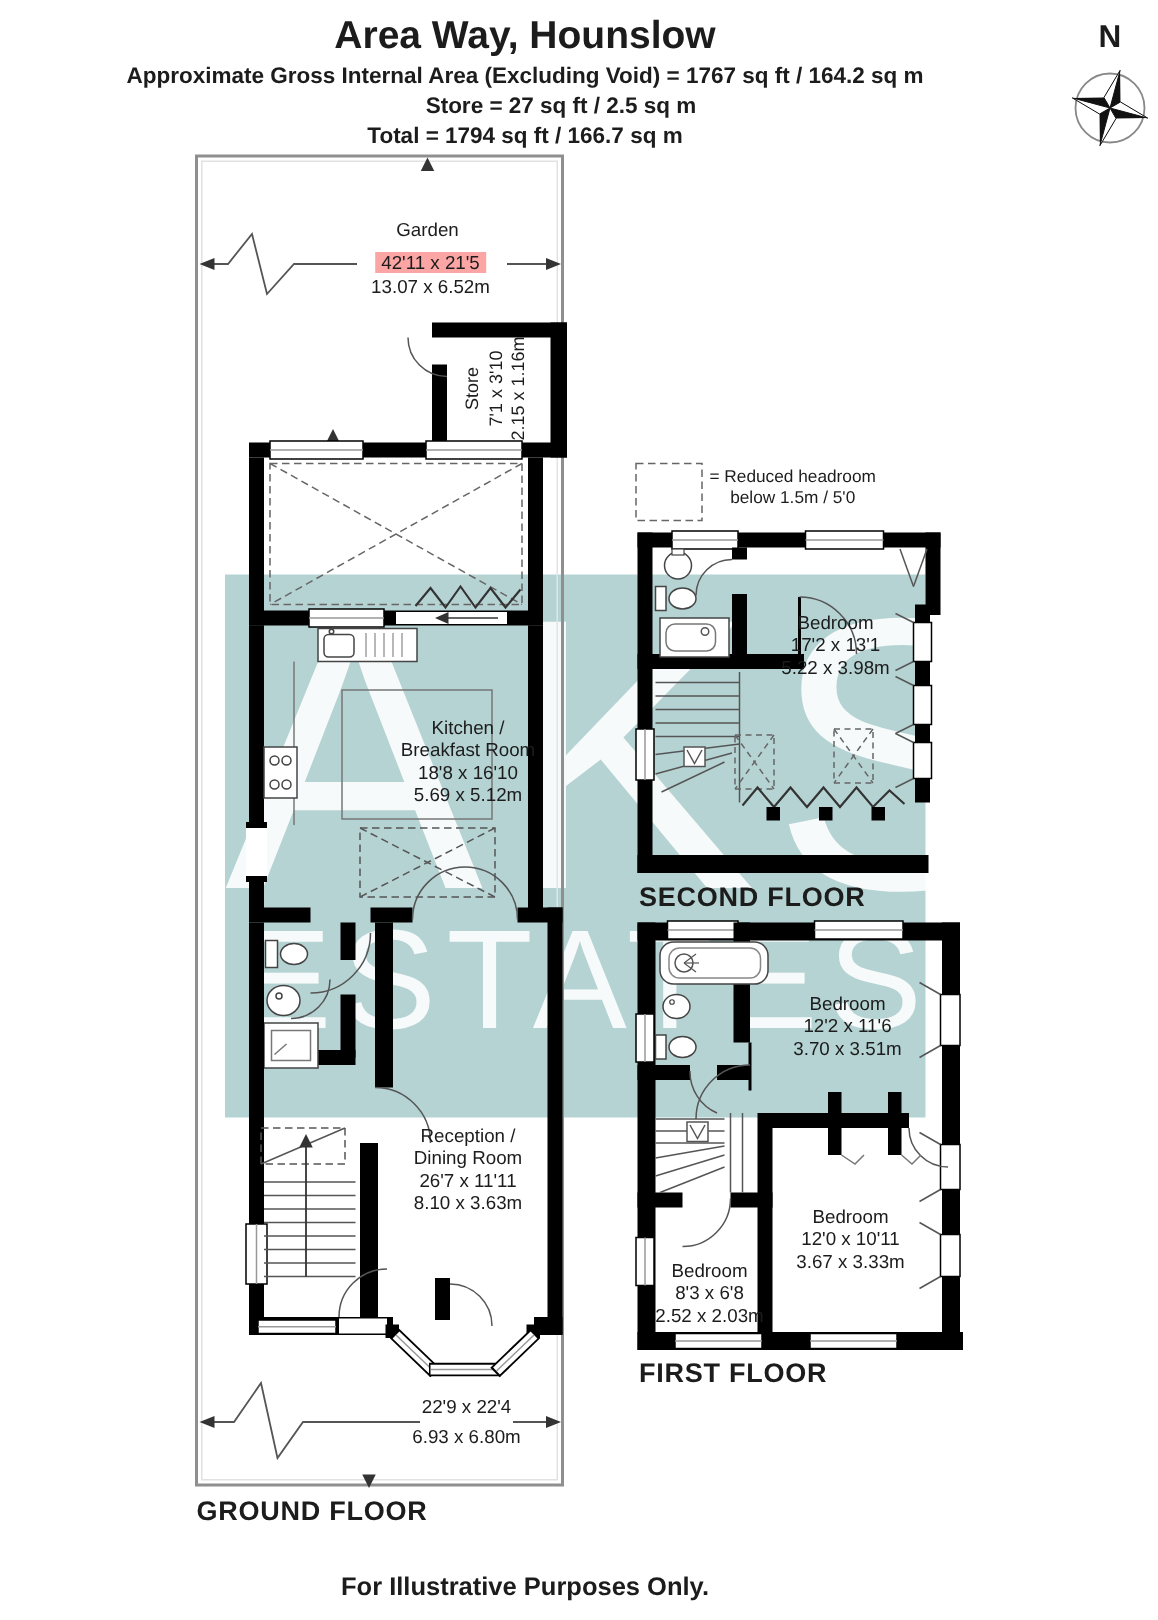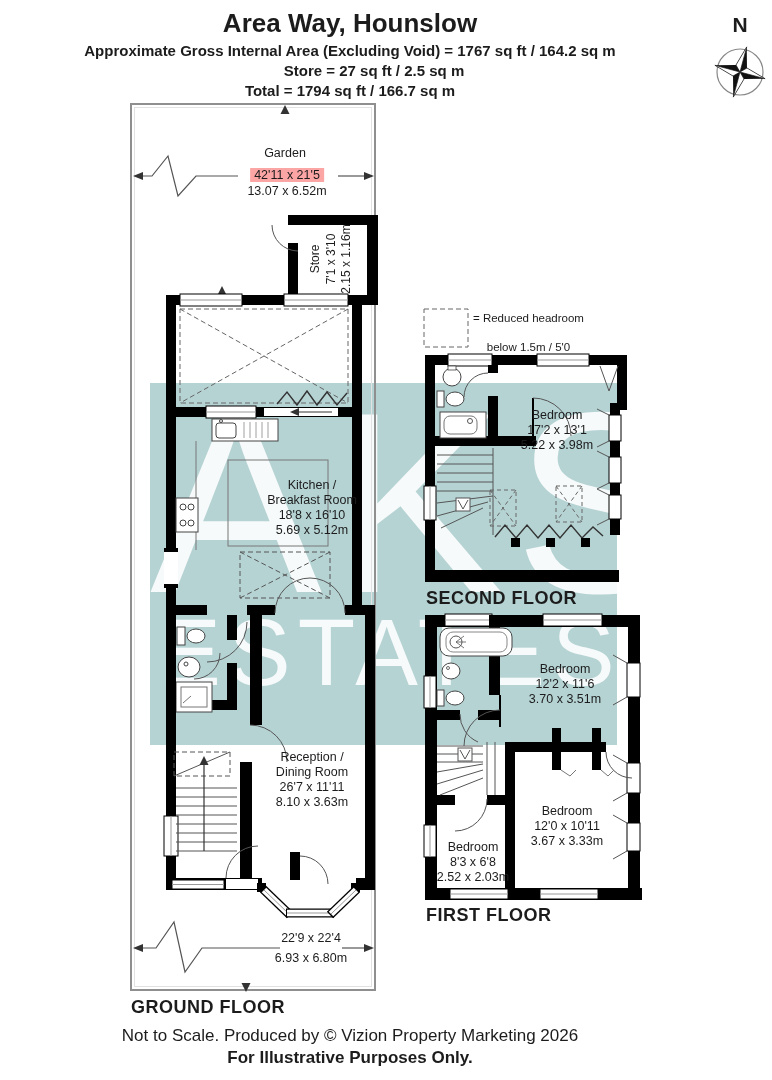--- a/index.html
+++ b/index.html
@@ -384,21 +384,21 @@
     <div>8.10 x 3.63m</div>
   </div>
 
   <div class="abs ctr dimtxt z4" style="left:311px;top:931px;">22'9 x 22'4</div>
   <div class="abs ctr dimtxt z4" style="left:311px;top:951px;">6.93 x 6.80m</div>
 
   <div class="abs floorlbl z4" style="left:131px;top:997px;">GROUND FLOOR</div>
 
   <div class="abs legendtxt z4" style="left:473px;top:311px;">
     <div>= Reduced headroom</div>
-    <div style="text-align:center;margin-top:15px;">below 1.5m / 5'0</div>
+    <div style="text-align:center;">below 1.5m / 5'0</div>
   </div>
 
   <div class="abs ctr lbl z4" style="left:557px;top:408px;">
     <div>Bedroom</div>
     <div>17'2 x 13'1</div>
     <div>5.22 x 3.98m</div>
   </div>
   <div class="abs floorlbl z4" style="left:426px;top:588px;">SECOND FLOOR</div>
 
   <div class="abs ctr lbl z4" style="left:565px;top:662px;">
@@ -411,16 +411,15 @@
     <div>12'0 x 10'11</div>
     <div>3.67 x 3.33m</div>
   </div>
   <div class="abs ctr lbl z4" style="left:473px;top:840px;">
     <div>Bedroom</div>
     <div>8'3 x 6'8</div>
     <div>2.52 x 2.03m</div>
   </div>
   <div class="abs floorlbl z4" style="left:426px;top:905px;">FIRST FLOOR</div>
 
-  <div class="abs ftr z4" style="top:1026px;">Not to Scale. Produced by © Vizion Property Marketing 2026</div>
   <div class="abs ftr z4" style="top:1048px;font-weight:bold;">For Illustrative Purposes Only.</div>
 
 </div>
 
 </body></html>

